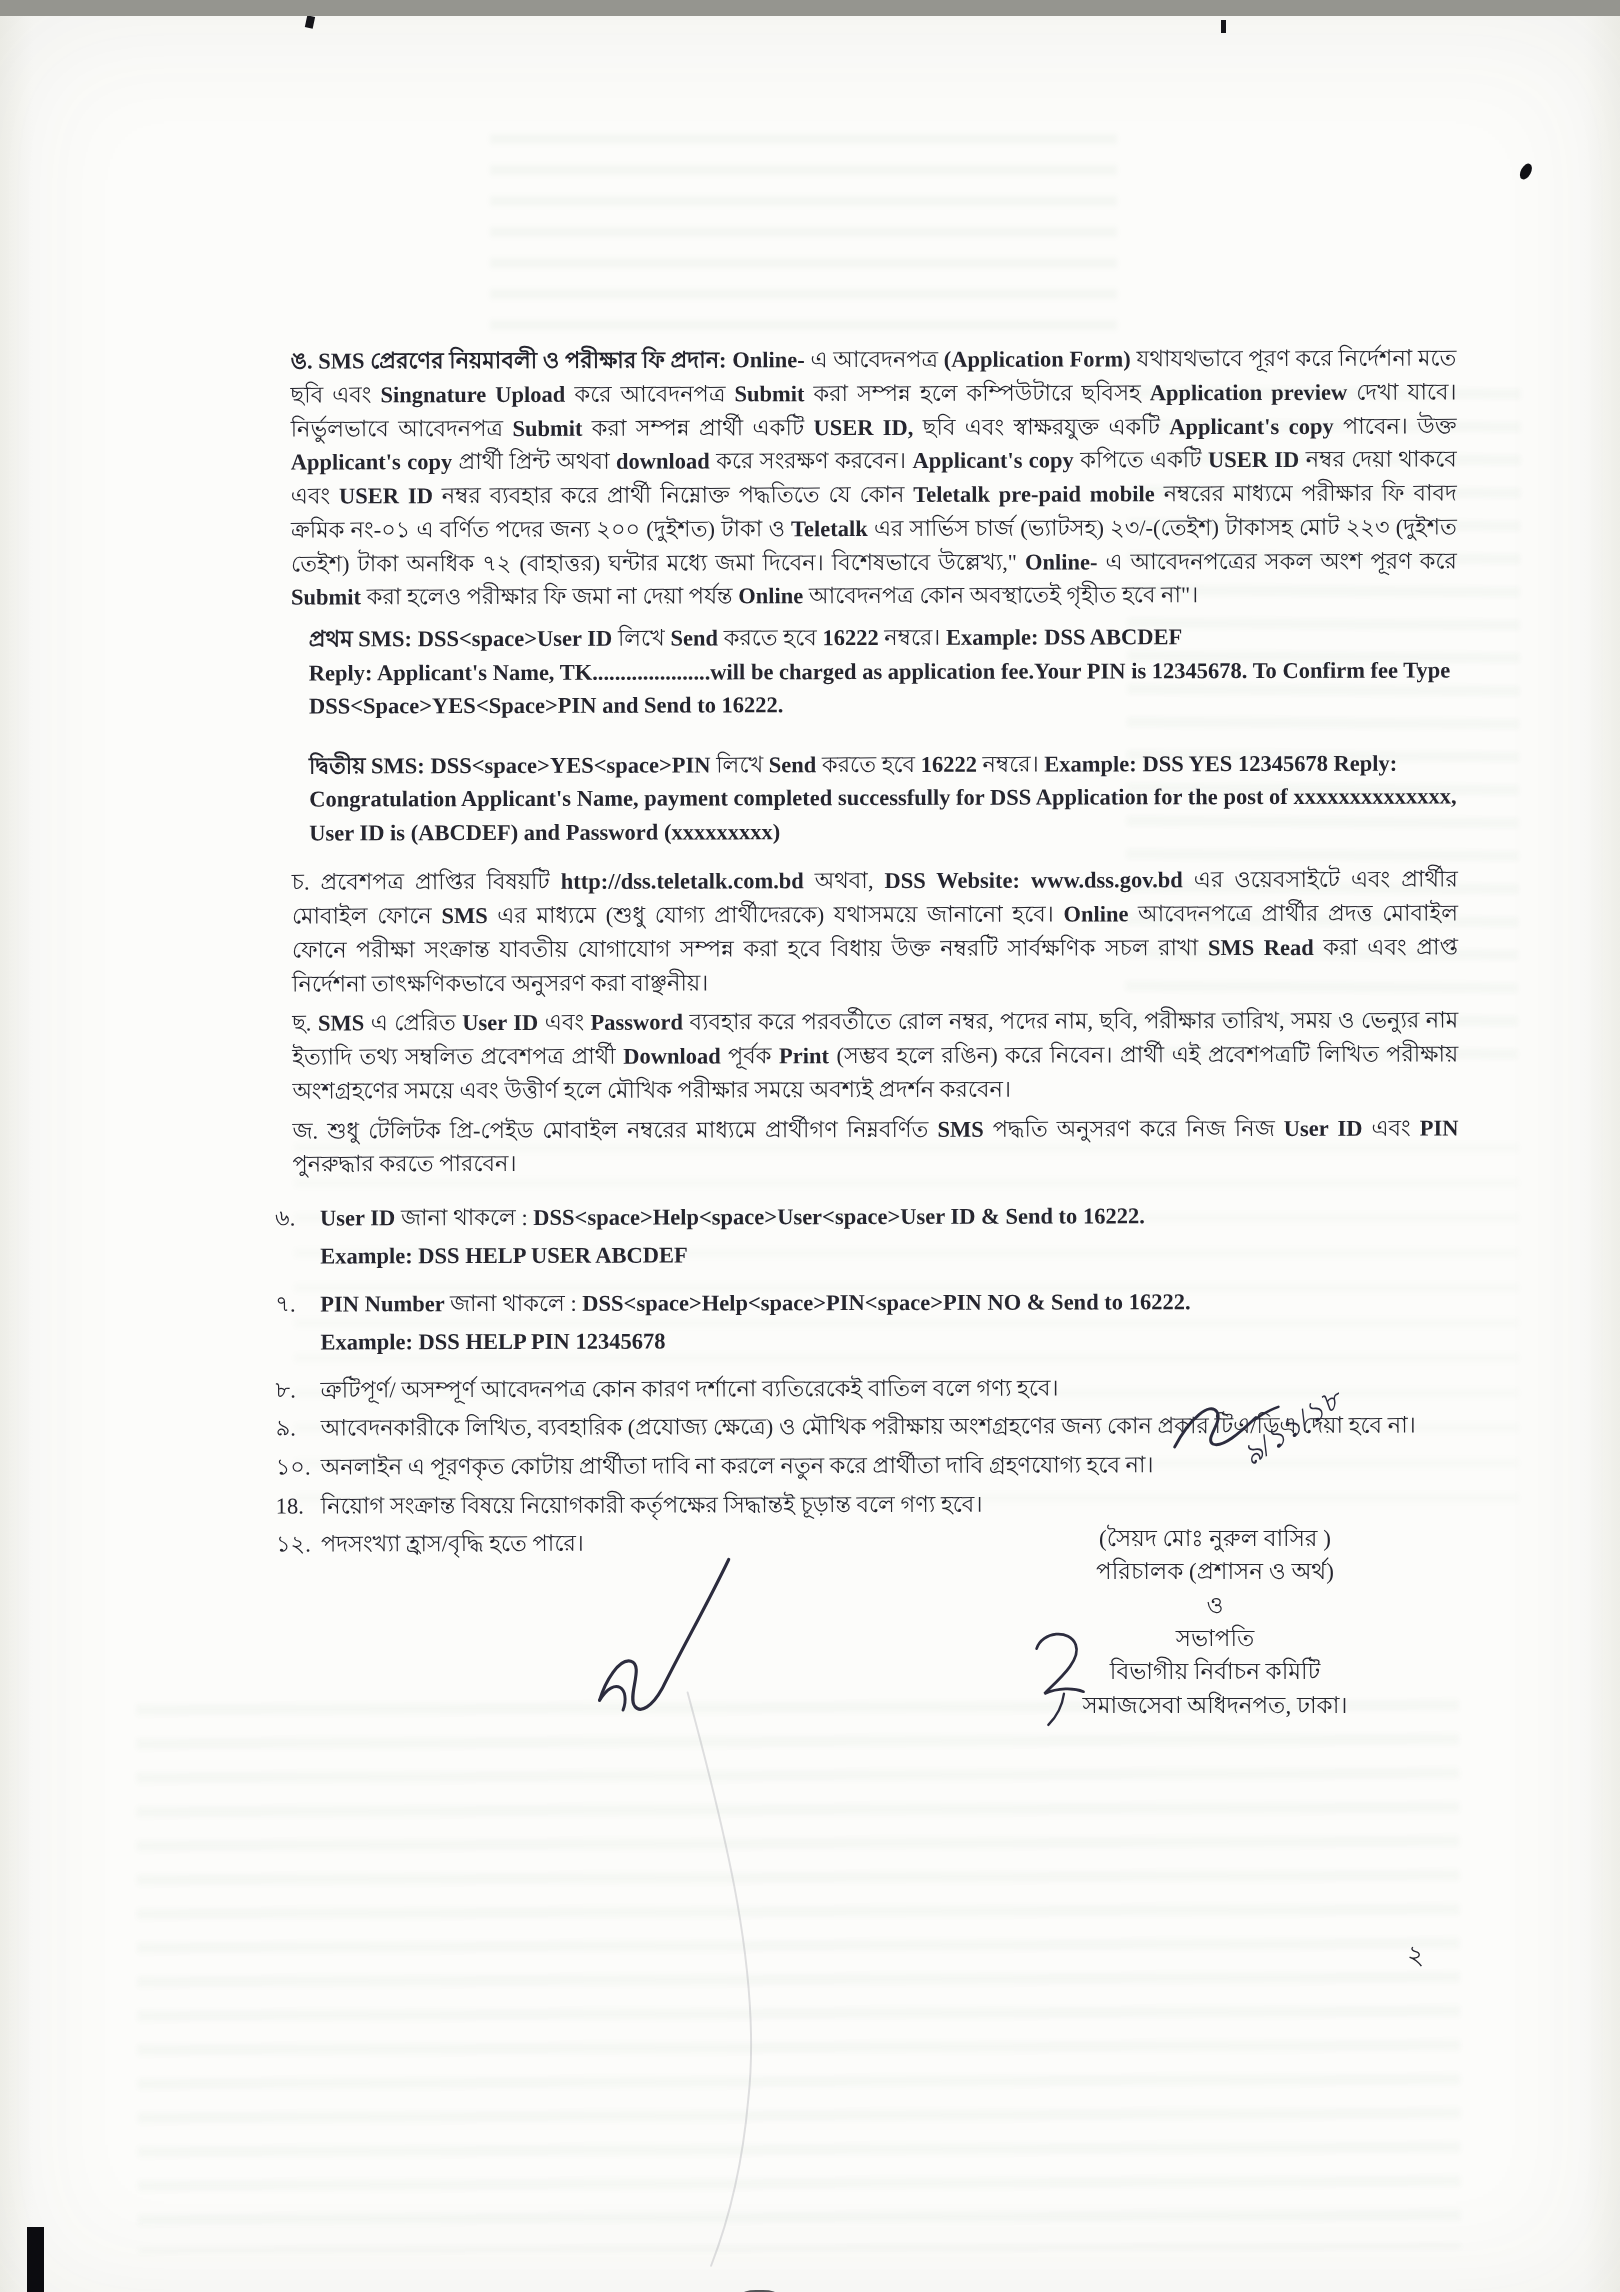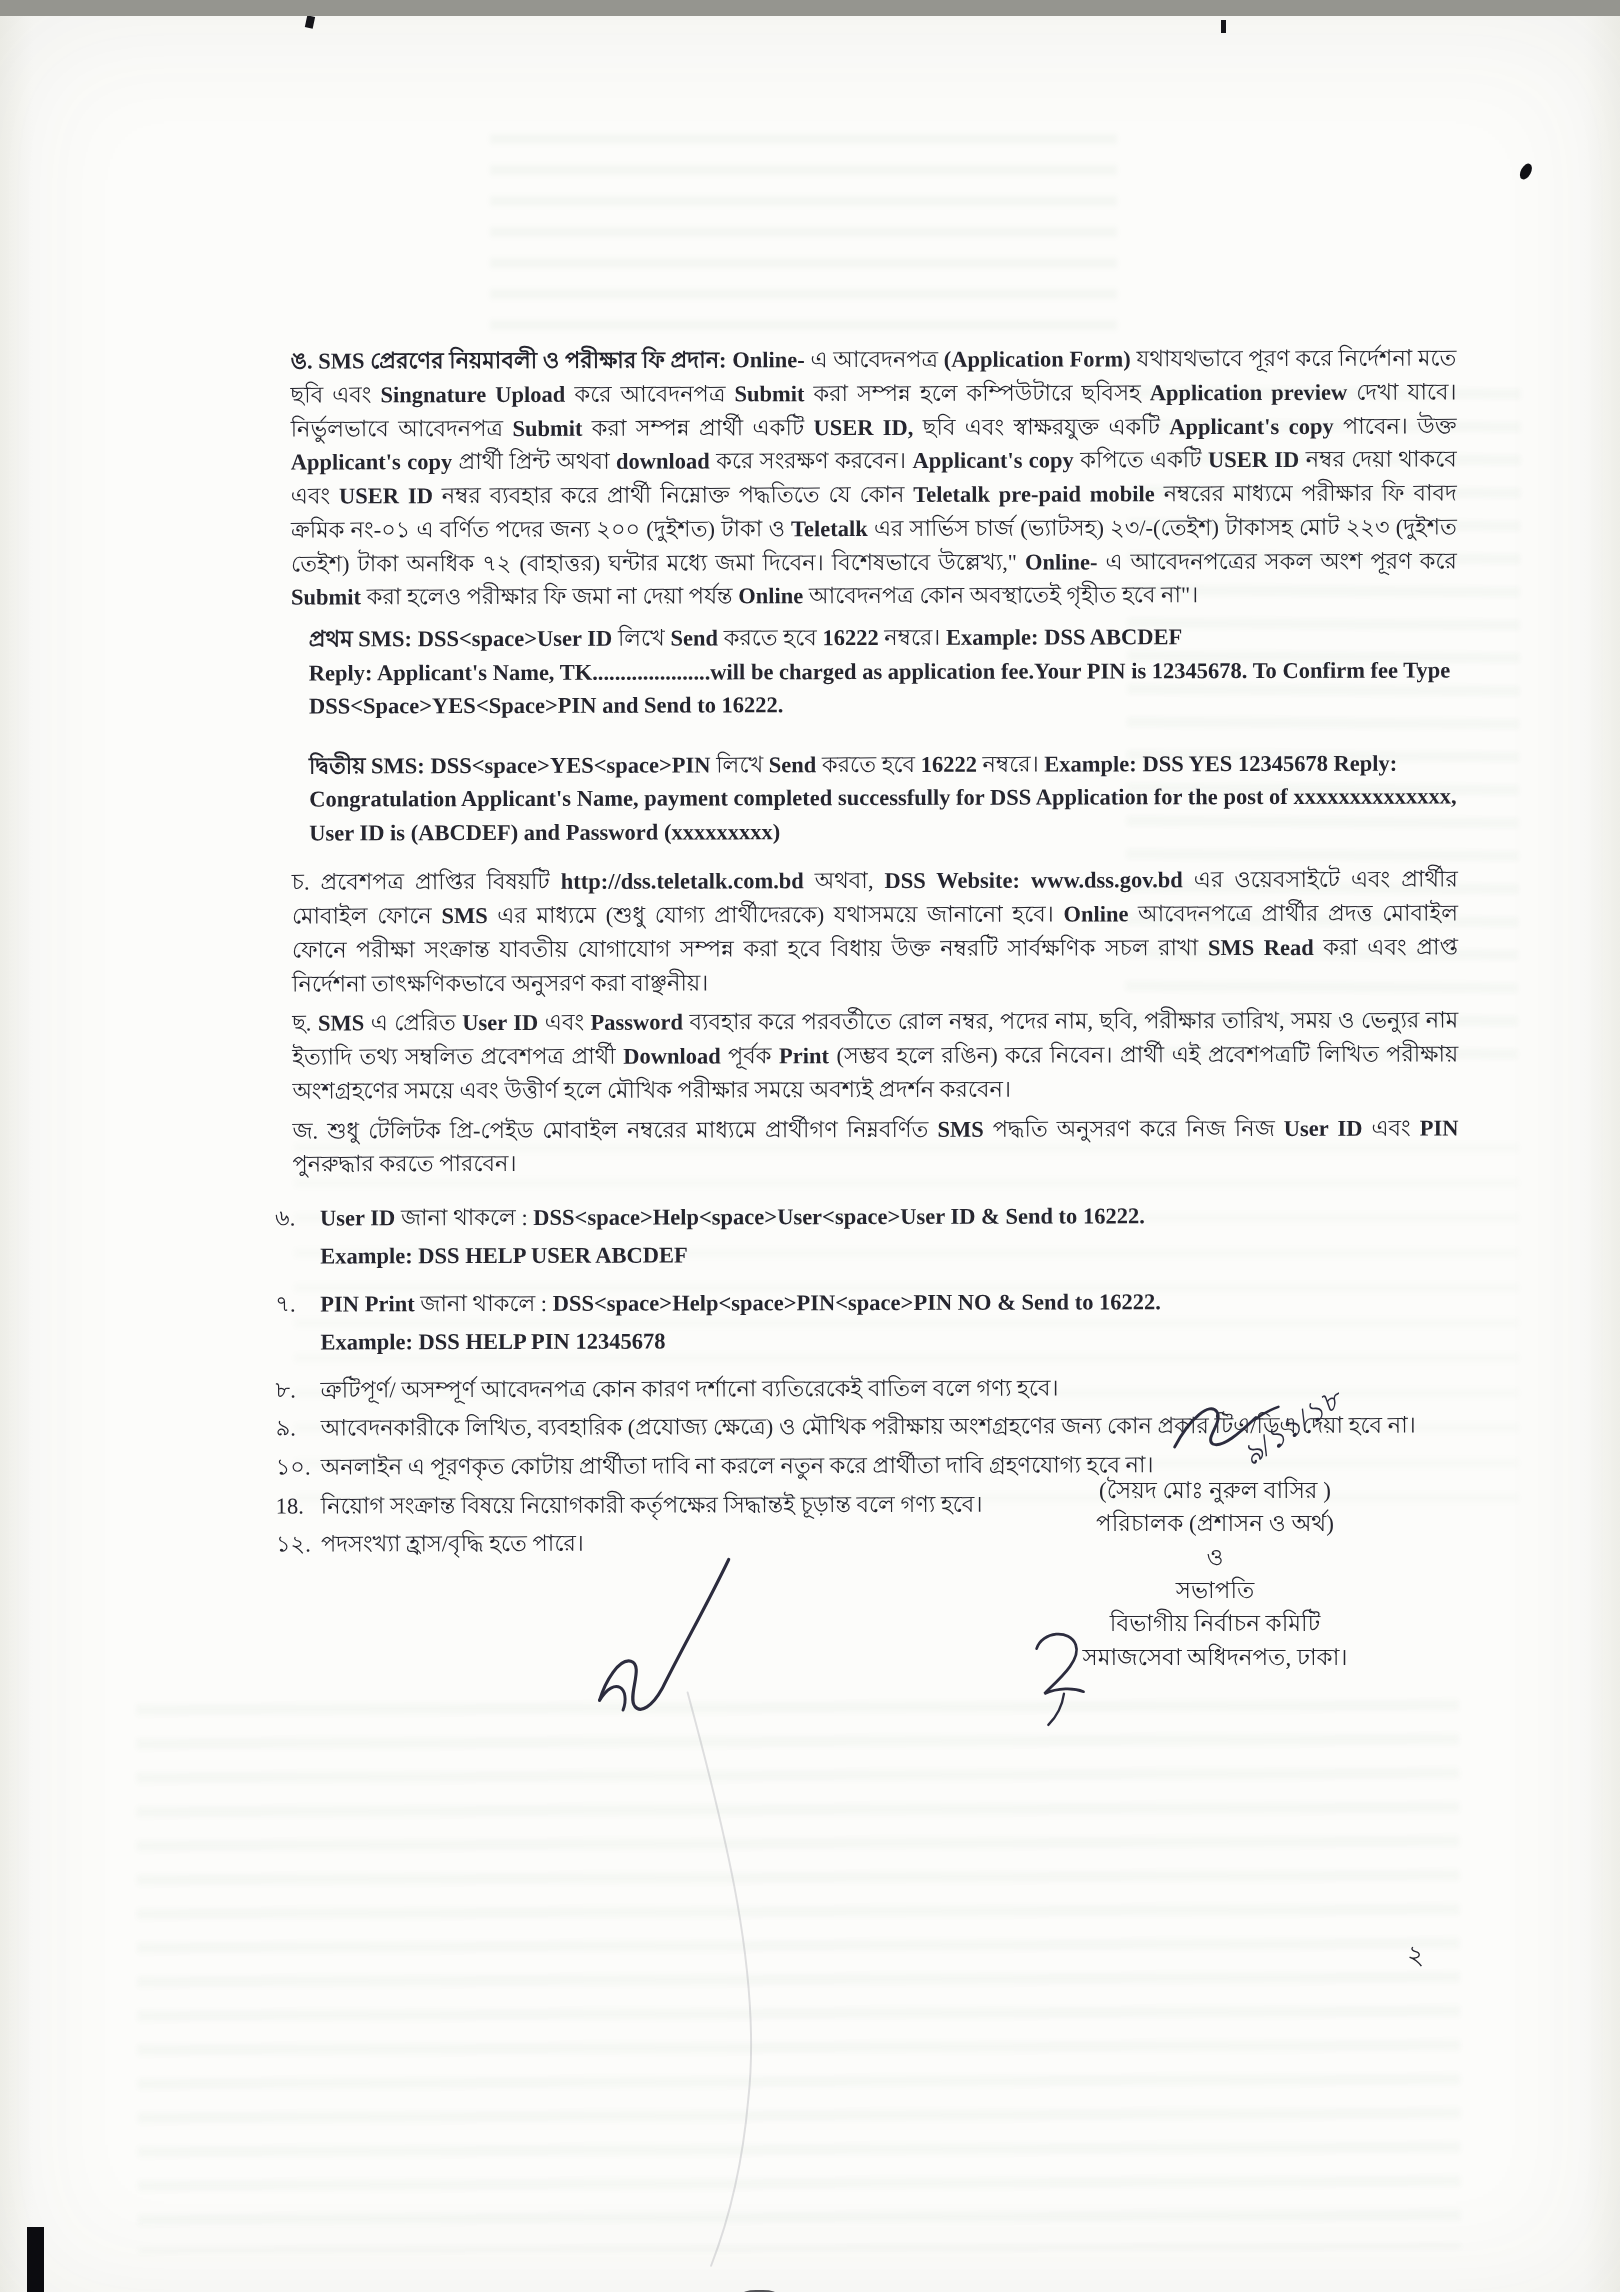--- a/index.html
+++ b/index.html
@@ -20,21 +20,21 @@
   .para{margin:0 0 5.9px 0;}
   .sms-block{margin:7.8px 0 25.5px 3.9px;padding-left:13.7px;text-align:left;}
   .sms-second{margin-bottom:15.7px;}
   .gap-after{margin-bottom:19.6px;}
   .num-item{display:flex;margin:0 0 13.7px -17.6px;text-align:left;}
   .num-item .num{flex:none;width:45px;}
   .num-item .bodycol{flex:1;}
   .num-item .line{display:block;}
   .example{display:block;font-weight:bold;margin-top:4.9px;}
   .tight{margin-bottom:4.9px;}
-  .sig-block{position:absolute;left:1029px;top:1458px;width:372px;text-align:center;
+  .sig-block{position:absolute;left:1029px;top:1506px;width:372px;text-align:center;
     font-size:23px;line-height:1.45;}
   .page-number{position:absolute;left:1407px;top:1919px;font-size:26.5px;}
   .bleed{position:absolute;pointer-events:none;filter:blur(2.9px);}
   .artifact{position:absolute;pointer-events:none;}
   .hand{position:absolute;pointer-events:none;}
   .hand path{fill:none;stroke:#2c2c3e;stroke-linecap:round;}
   .hand text{fill:#2c2c3e;font-family:"Liberation Serif","DejaVu Serif",serif;font-style:italic;}
 </style>
 </head>
 <body>
@@ -74,21 +74,21 @@
       <span class="num">৬.</span>
       <span class="bodycol">
         <span class="line"><span class="b">User ID </span><span>জানা থাকলে : </span><span class="b">DSS&lt;space&gt;Help&lt;space&gt;User&lt;space&gt;User ID &amp; Send to 16222.</span></span>
         <span class="example">Example: DSS HELP USER ABCDEF</span>
       </span>
     </div>
 
     <div class="num-item">
       <span class="num">৭.</span>
       <span class="bodycol">
-        <span class="line"><span class="b">PIN Print </span><span>জানা থাকলে : </span><span class="b">DSS&lt;space&gt;Help&lt;space&gt;PIN&lt;space&gt;PIN NO &amp; Send to 16222.</span></span>
+        <span class="line"><span class="b">PIN Number </span><span>জানা থাকলে : </span><span class="b">DSS&lt;space&gt;Help&lt;space&gt;PIN&lt;space&gt;PIN NO &amp; Send to 16222.</span></span>
         <span class="example">Example: DSS HELP PIN 12345678</span>
       </span>
     </div>
 
     <div class="num-item tight">
       <span class="num">৮.</span>
       <span class="bodycol">ত্রুটিপূর্ণ/ অসম্পূর্ণ আবেদনপত্র কোন কারণ দর্শানো ব্যতিরেকেই বাতিল বলে গণ্য হবে।</span>
     </div>
     <div class="num-item tight">
       <span class="num">৯.</span>

